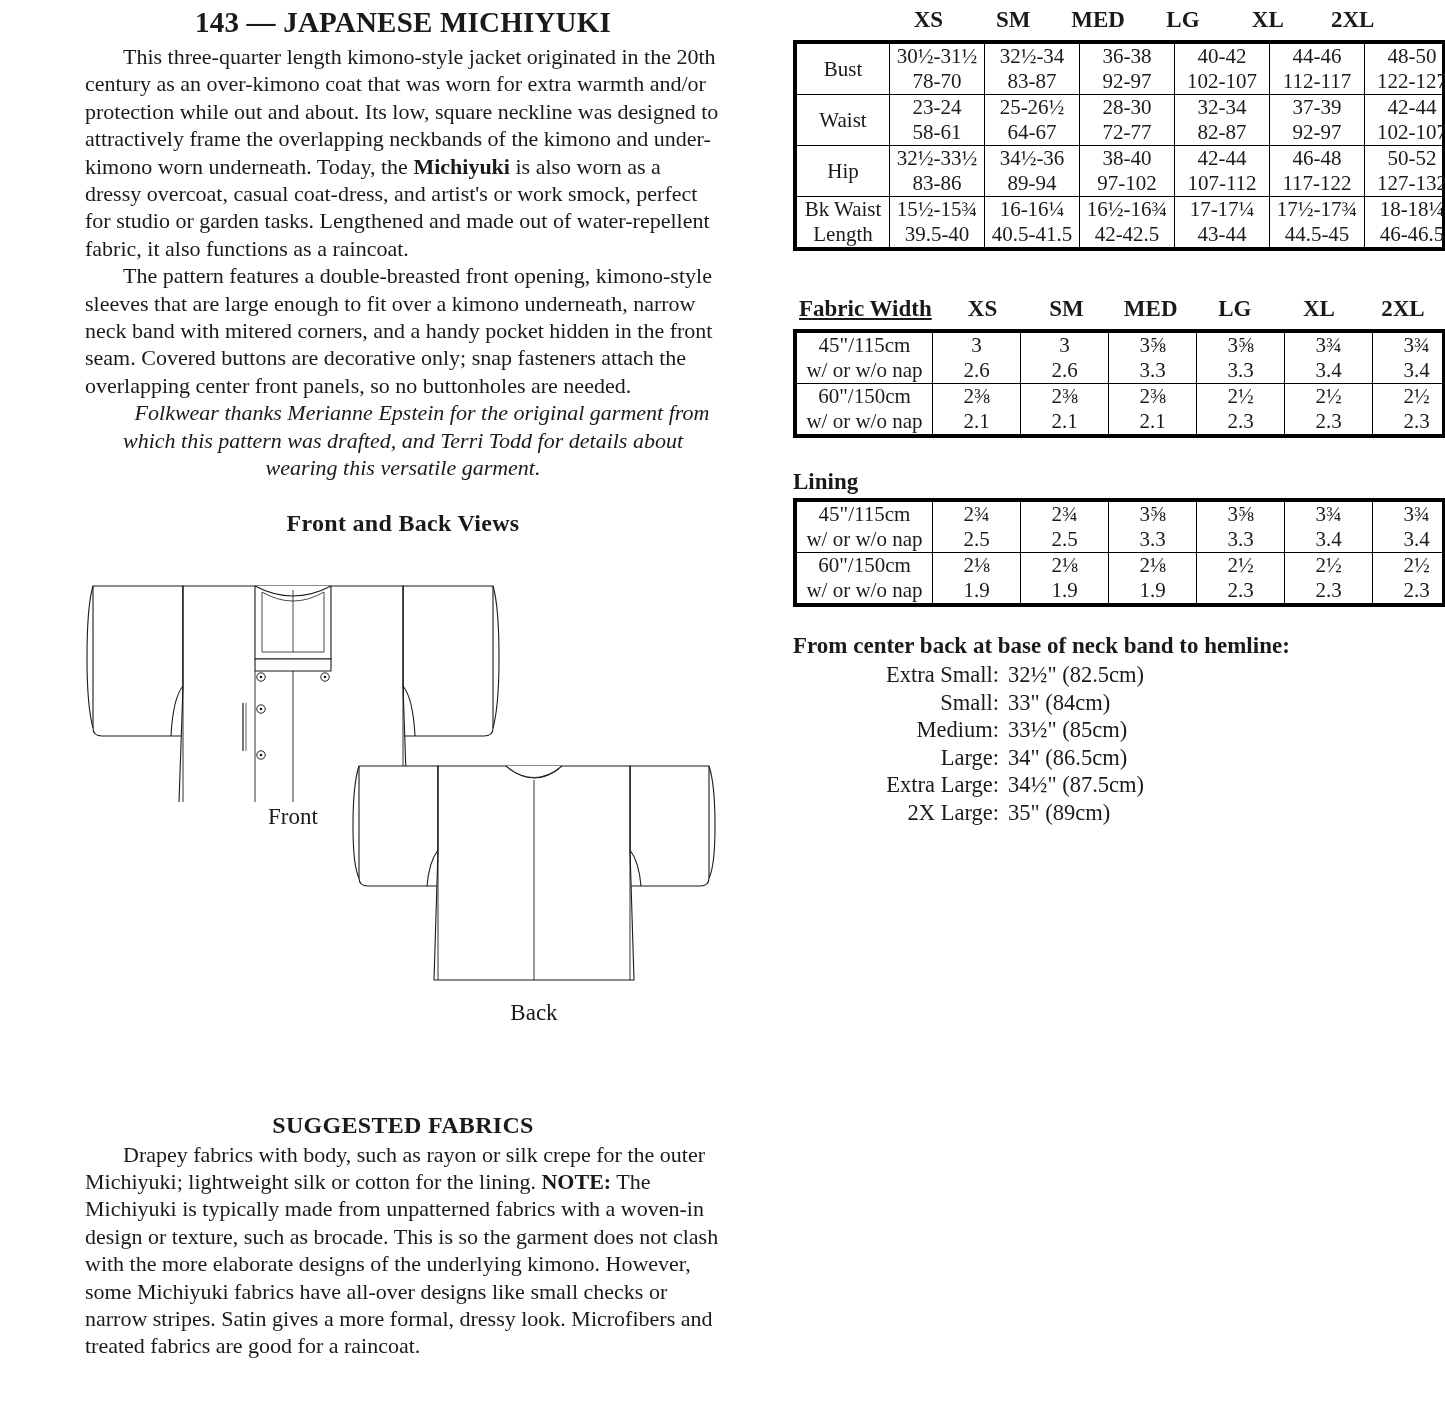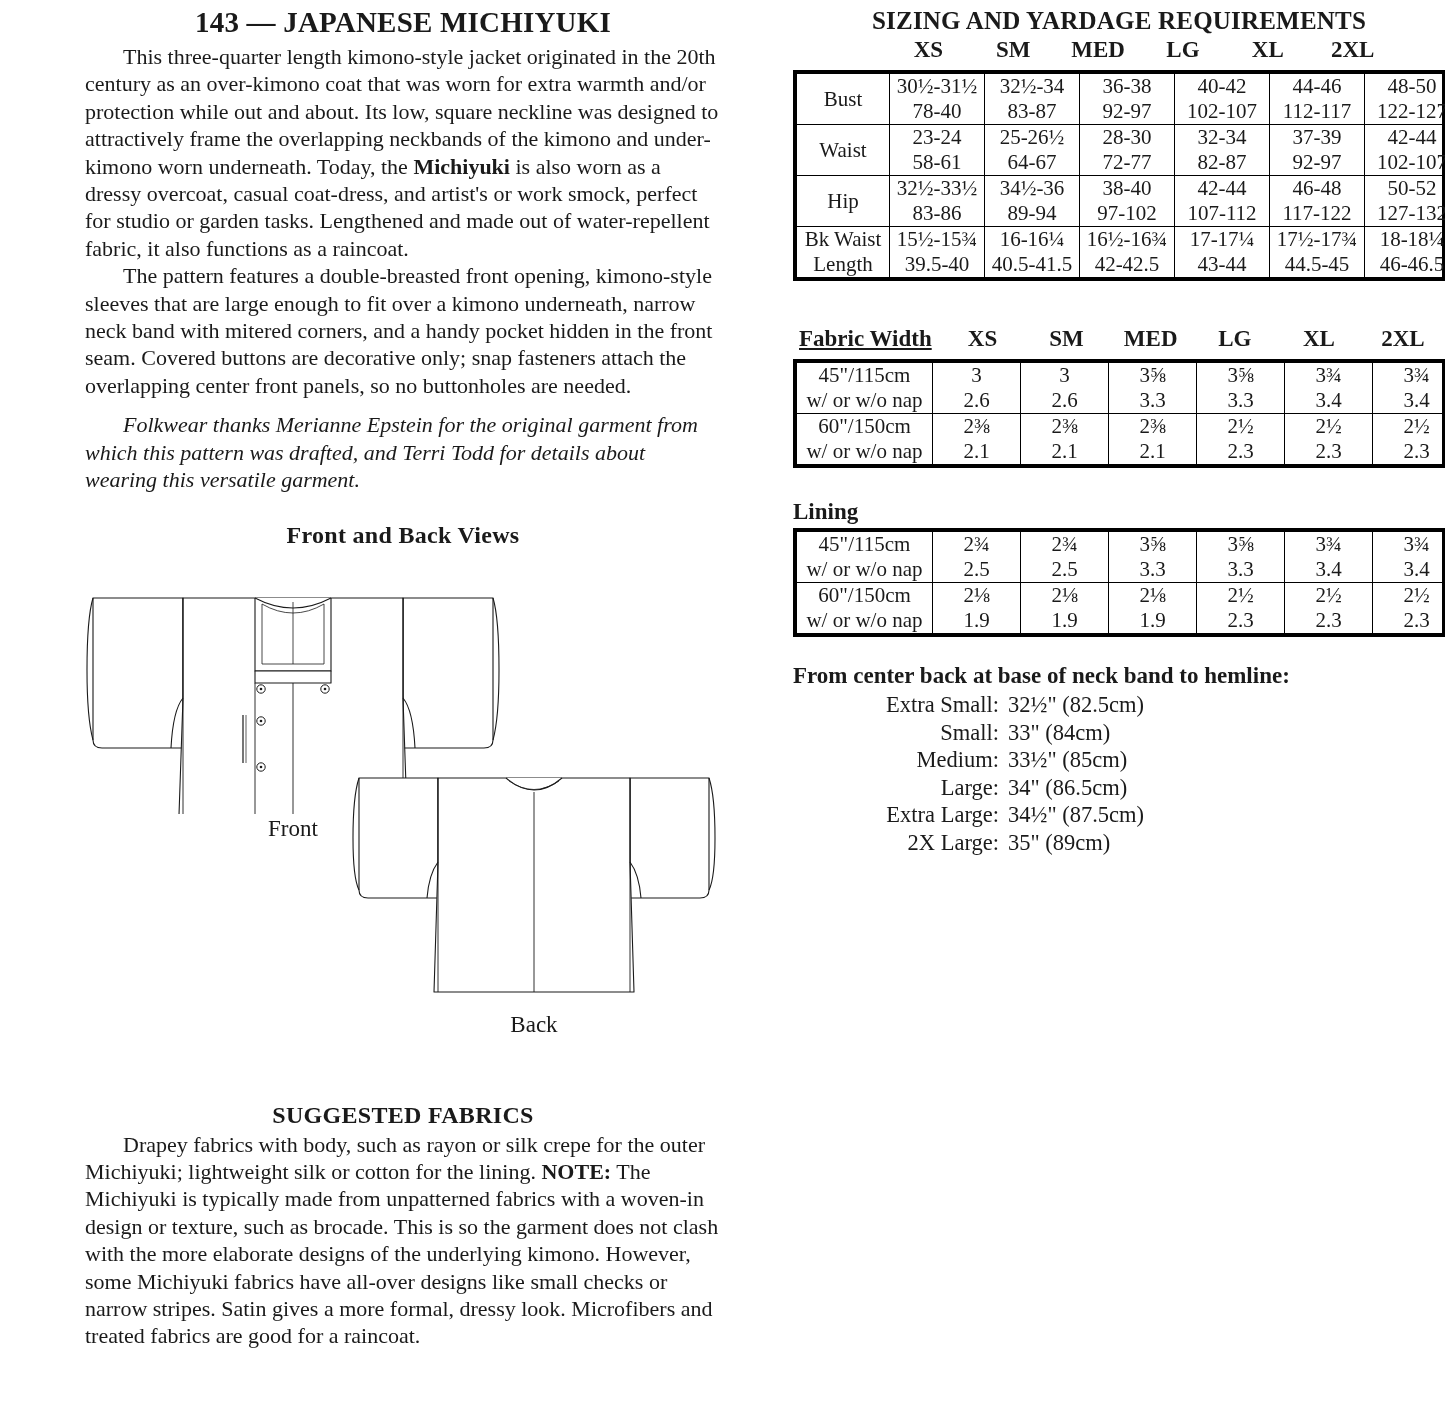--- a/index.html
+++ b/index.html
@@ -93,21 +93,21 @@
 <div class="page">
 
   <div class="col-left">
 
     <h1 class="title">143 — JAPANESE MICHIYUKI</h1>
 
     <p class="body"><span>This three-quarter length kimono-style jacket originated in the 20th century as an over-kimono coat that was worn for extra warmth and/or protection while out and about. Its low, square neckline was designed to attractively frame the overlapping neckbands of the kimono and under-kimono worn underneath. Today, the </span><span class="b">Michiyuki</span><span> is also worn as a dressy overcoat, casual coat-dress, and artist's or work smock, perfect for studio or garden tasks. Lengthened and made out of water-repellent fabric, it also functions as a raincoat.</span></p>
 
     <p class="body" style="margin-top:0px;">The pattern features a double-breasted front opening, kimono-style sleeves that are large enough to fit over a kimono underneath, narrow neck band with mitered corners, and a handy pocket hidden in the front seam. Covered buttons are decorative only; snap fasteners attach the overlapping center front panels, so no buttonholes are needed.</p>
 
-    <p class="body ital" style="margin-top:12px;">Folkwear thanks Merianne Epstein for the original garment from which this pattern was drafted, and Terri Todd for details about wearing this versatile garment.</p>
+    <p class="body ital" style="margin-top:0px;text-align:center;">Folkwear thanks Merianne Epstein for the original garment from which this pattern was drafted, and Terri Todd for details about wearing this versatile garment.</p>
 
     <h2 class="sec-head-center" style="margin-top:28px;">Front and Back Views</h2>
 
     <div style="position:relative; height:505px;">
 
       <div style="position:absolute; left:-2px; top:7px;">
         <svg width="420" height="256" viewBox="0 0 420 256">
           <g fill="#ffffff" stroke="#1a1a1a" stroke-width="1.1" stroke-linejoin="round">
 
             <path d="M10,40 L10,182 Q10,190 19,190 L100,190 L100,40 Z"></path>
@@ -178,31 +178,30 @@
             <line x1="184" y1="30" x2="184" y2="230" stroke-width="0.9"></line>
 
             <path d="M156,16 Q184,40 212,16" fill="#ffffff"></path>
             <path d="M159,19 Q184,36 209,19" fill="none" stroke-width="0.8"></path>
           </g>
         </svg>
         <div class="figcap" style="width:368px;">Back</div>
       </div>
     </div>
 
-    <div style="margin-top:46px;">
+    <div style="margin-top:68px;">
       <h2 class="sec-head-center">SUGGESTED FABRICS</h2>
       <p class="body"><span>Drapey fabrics with body, such as rayon or silk crepe for the outer Michiyuki; lightweight silk or cotton for the lining. </span><span class="b">NOTE:</span><span> The Michiyuki is typically made from unpatterned fabrics with a woven-in design or texture, such as brocade. This is so the garment does not clash with the more elaborate designs of the underlying kimono. However, some Michiyuki fabrics have all-over designs like small checks or narrow stripes. Satin gives a more formal, dressy look. Microfibers and treated fabrics are good for a raincoat.</span></p>
     </div>
 
   </div>
 
   <div class="col-right">
 
     <div style="margin-top:7px;">
-      <div class="table-title">SIZING AND YARDAGE REQUIREMENTS</div>
 
       <div class="colhead" style="padding-left:10px;">
         <span style="width:93px;"></span>
         <span style="width:95px;">XS</span>
         <span style="width:95px;">SM</span>
         <span style="width:95px;">MED</span>
         <span style="width:95px;">LG</span>
         <span style="width:95px;">XL</span>
         <span style="width:95px;">2XL</span>
         <span style="width:56px;"></span>
@@ -217,21 +216,21 @@
               <col class="sz-c">
             <col class="sz-c">
               <col class="sz-c">
               <col class="sz-c">
           </colgroup>
           <tbody>
             <tr>
               <td>Bust</td>
               <td>
                   <span class="two-line">30½-31½</span>
-                  <span class="two-line">78-40</span>
+                  <span class="two-line">78-70</span>
                 </td>
               <td>
                   <span class="two-line">32½-34</span>
                   <span class="two-line">83-87</span>
                 </td>
               <td>
                   <span class="two-line">36-38</span>
                   <span class="two-line">92-97</span>
                 </td>
               <td>

